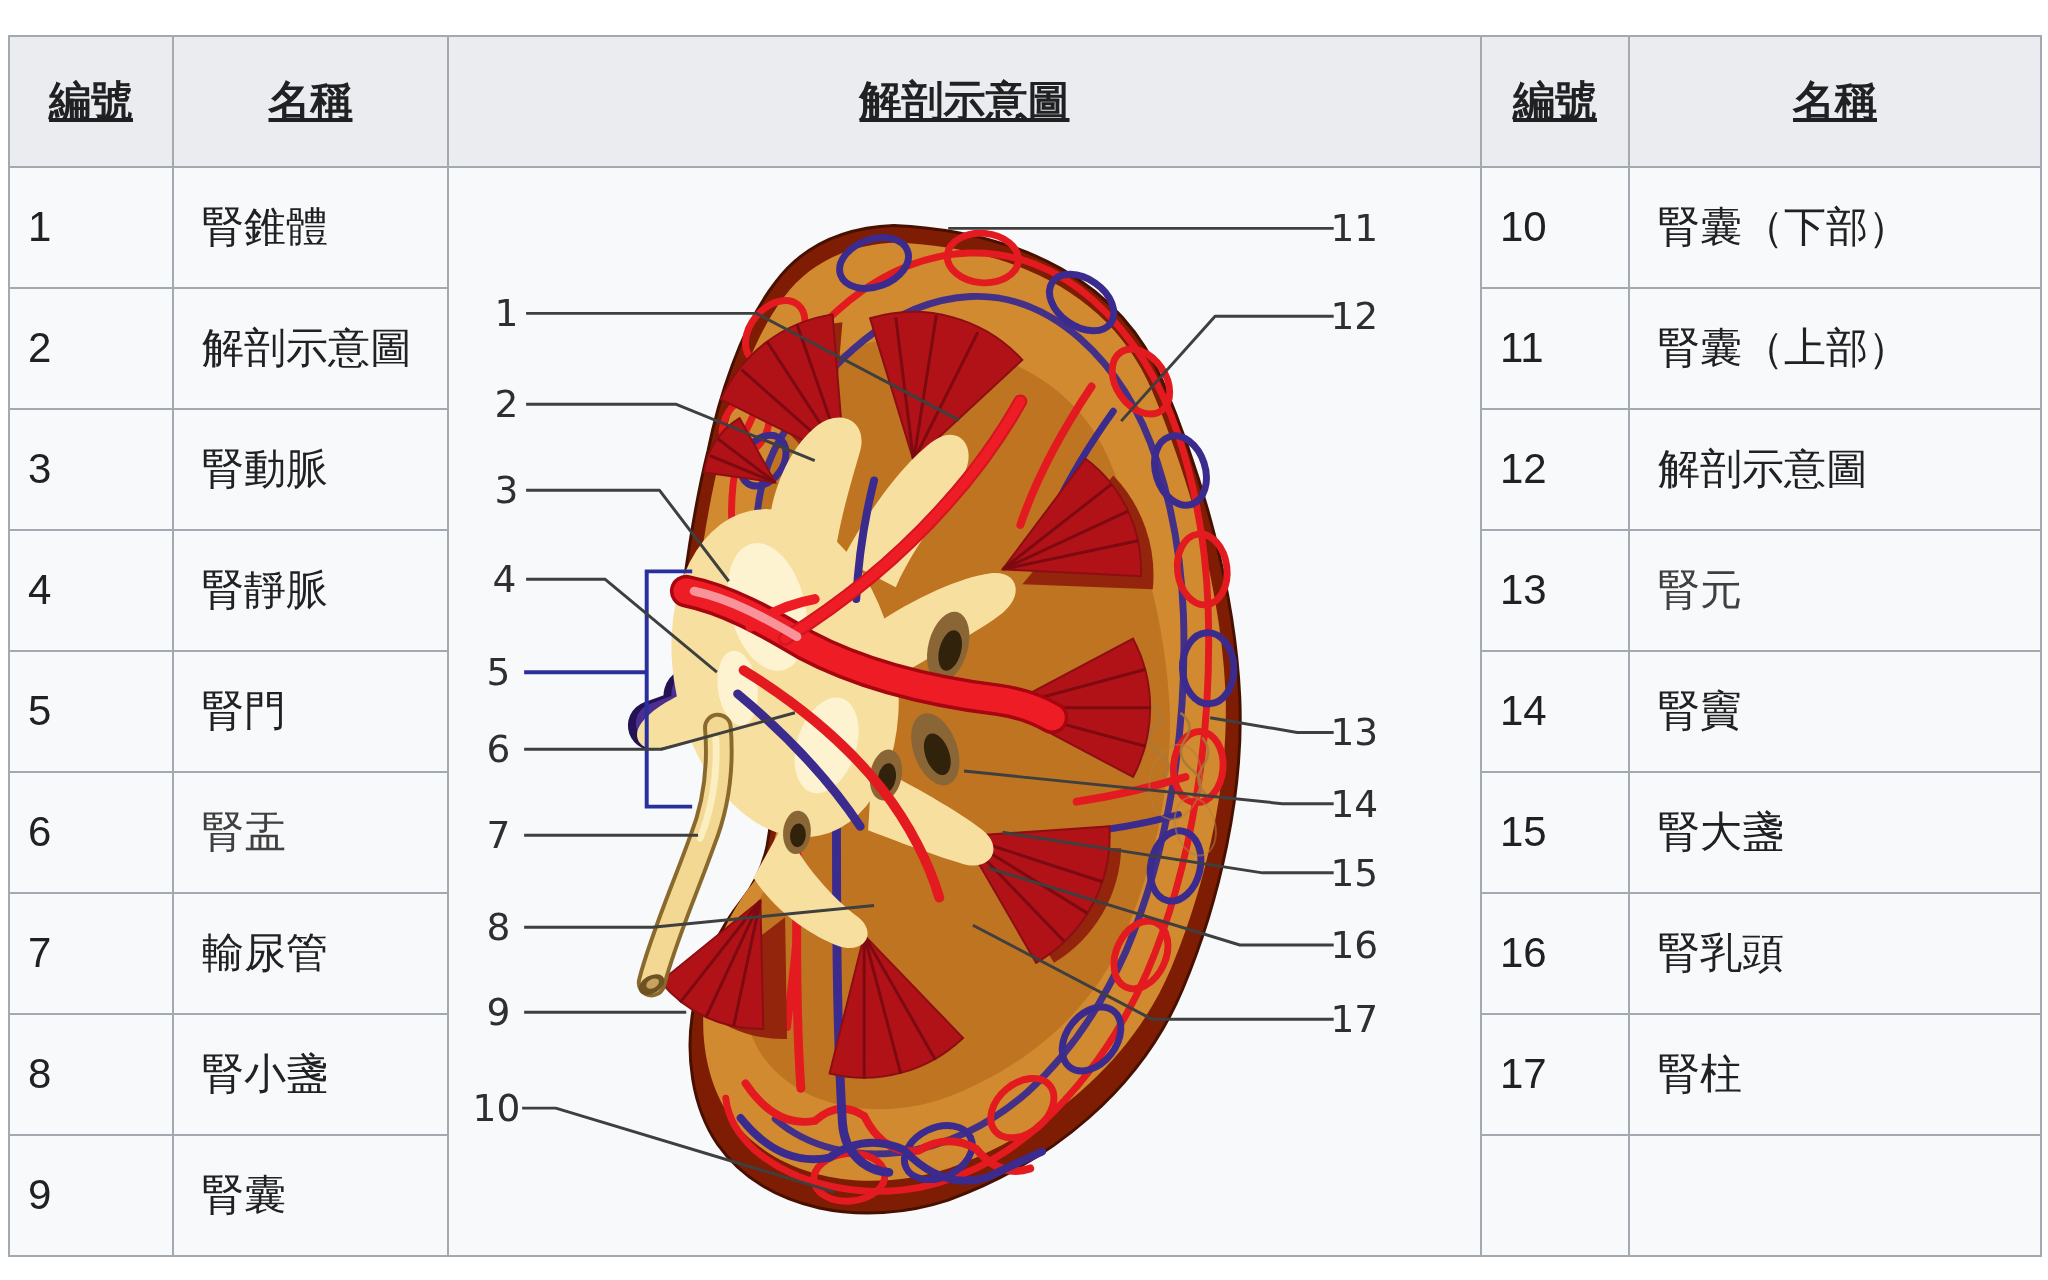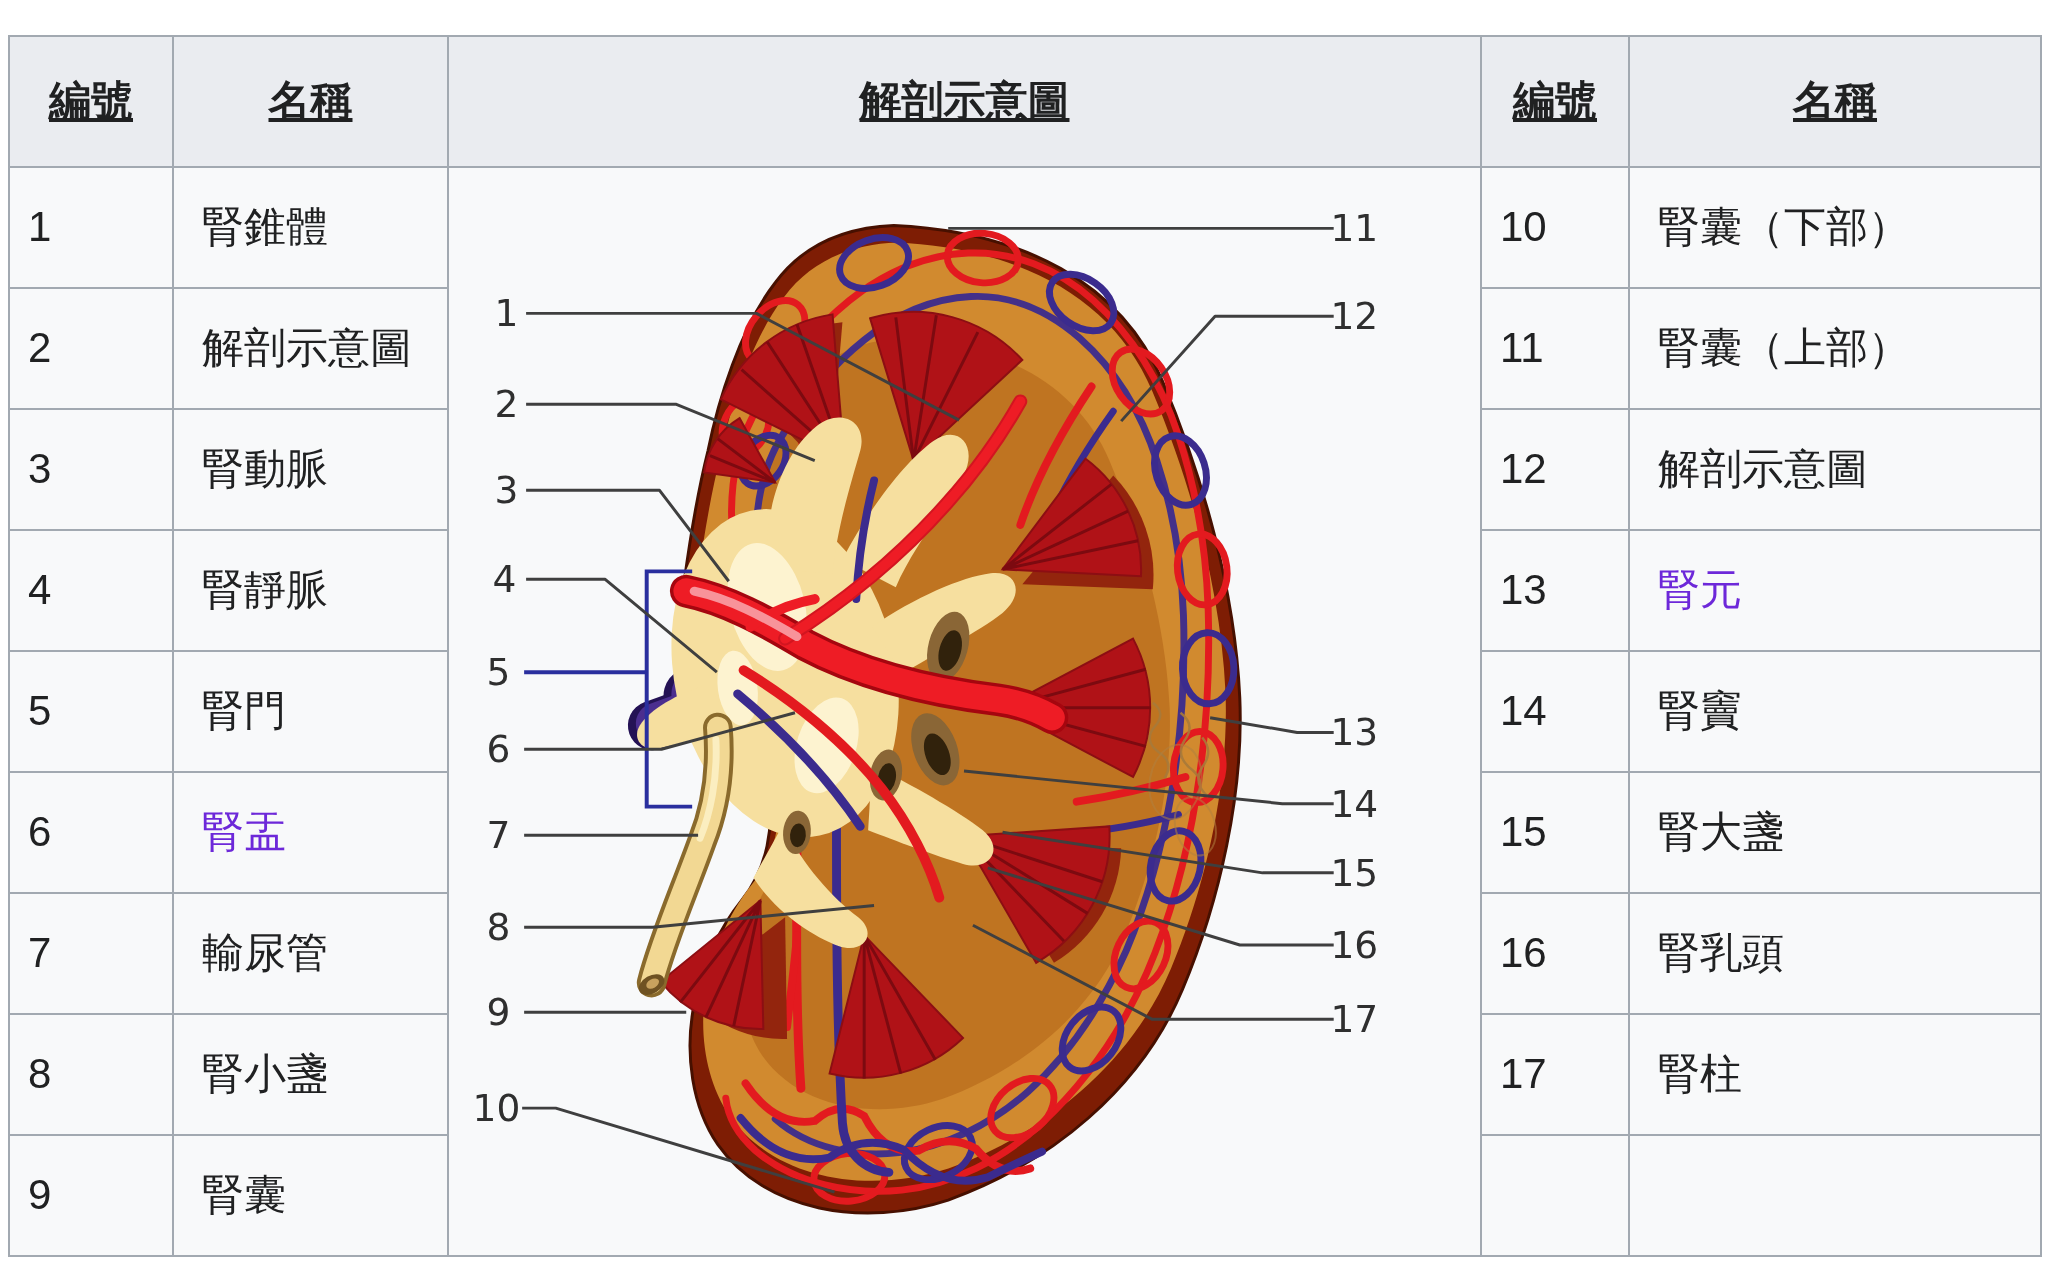--- a/index.html
+++ b/index.html
@@ -17,21 +17,21 @@
     border:2px solid #a2a9b1;vertical-align:middle;
     font-size:42px;line-height:1.2;overflow:hidden;white-space:nowrap;
   }
   .anatomy thead tr{height:131px;}
   .anatomy tbody tr{height:121px;}
   .anatomy th{background:#eaecf0;font-weight:bold;text-align:center;padding:16px 8px;text-decoration:underline;}
   td.idcell{padding-left:18px;text-align:left;}
   td.namecell{padding-left:28px;text-align:left;border-radius:24px;}
   td.diagramcell{padding:0;background:#f8f9fa;}
   td.diagramcell svg{display:block;width:100%;height:100%;}
-  a.wikilink{color:#6d28d9;text-decoration:none;cursor:pointer;}
+  a.wikilink{color:#404040;text-decoration:none;cursor:pointer;}
   .diag-num{font-family:"DejaVu Sans","Liberation Sans",sans-serif;font-size:38px;fill:#2f2f2f;}
 </style>
 </head>
 <body>
 
 <div class="table-wrap">
 <table class="anatomy">
   <colgroup>
     <col style="width:164px">
         <col style="width:275px">

